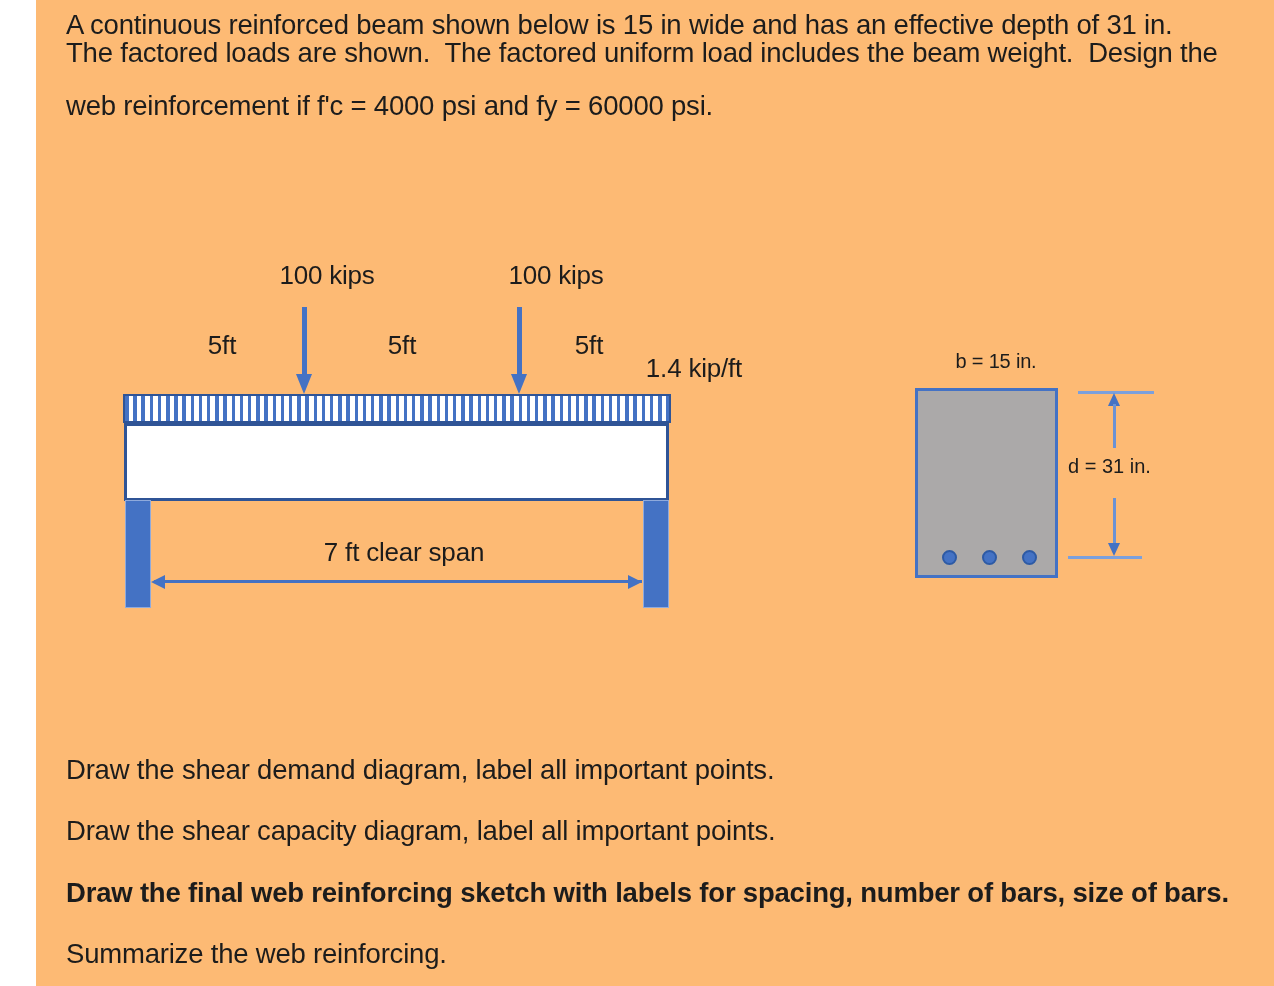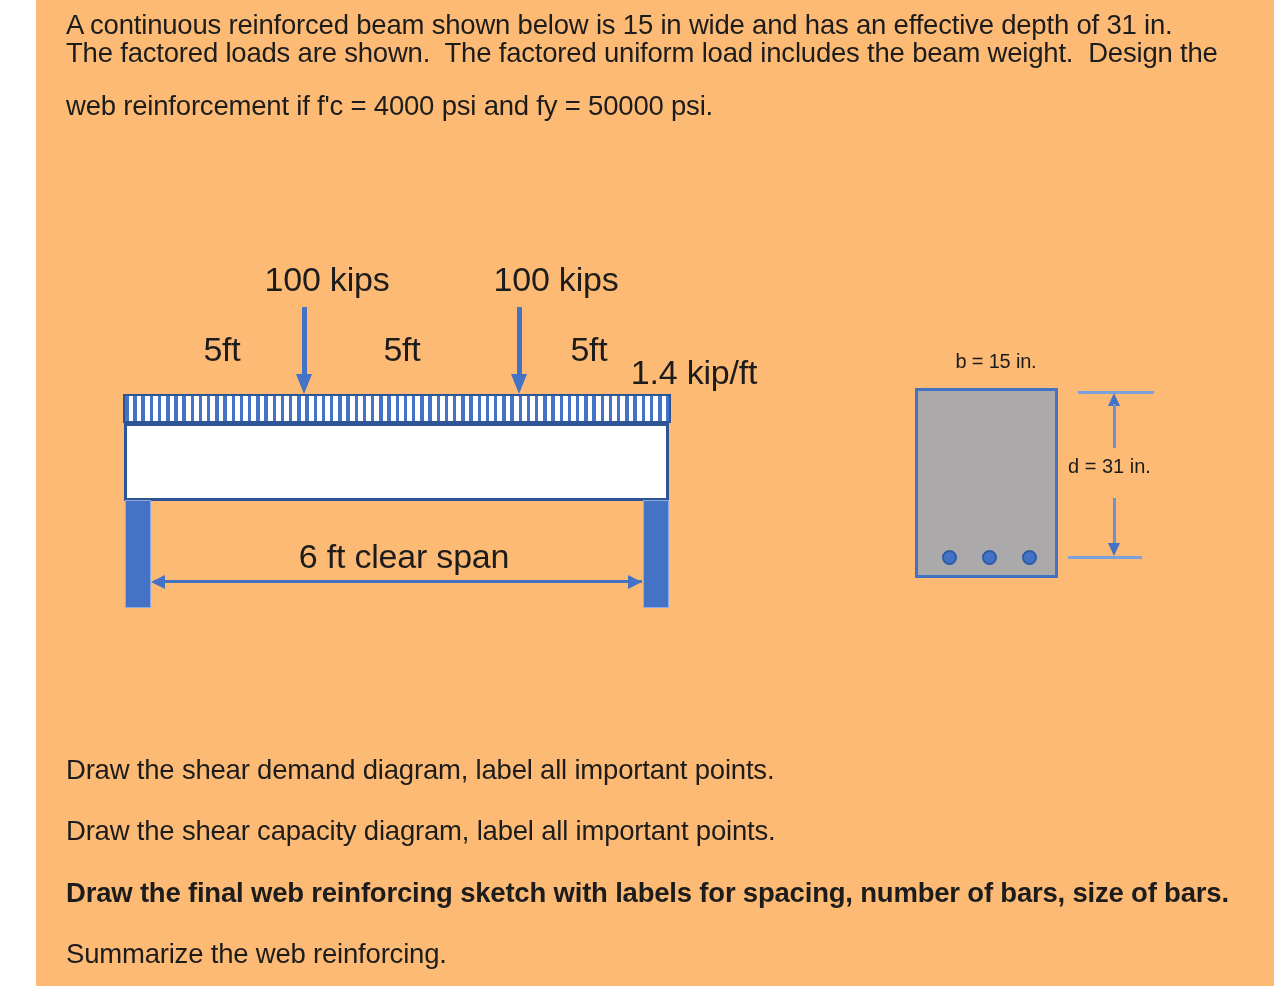--- a/index.html
+++ b/index.html
@@ -16,21 +16,21 @@
   .ptext {
     position: absolute;
     left: 30px;
     font-size: 27.5px;
     letter-spacing: -0.2px;
     white-space: pre;
     color: #1c1c1c;
   }
   .dlabel {
     position: absolute;
-    font-size: 34px;
+    font-size: 26px;
     letter-spacing: -0.2px;
     white-space: pre;
     color: #1c1c1c;
     transform: translateX(-50%);
   }
   .slabel {
     position: absolute;
     font-size: 20px;
     white-space: pre;
     color: #1c1c1c;
@@ -106,21 +106,21 @@
   }
 </style>
 </head>
 <body>
 
 <div class="page">
 
   <div>
     <div class="ptext" style="top: 9px;">A continuous reinforced beam shown below is 15 in wide and has an effective depth of 31 in.</div>
     <div class="ptext" style="top: 37px;">The factored loads are shown.  The factored uniform load includes the beam weight.  Design the</div>
-    <div class="ptext" style="top: 90px;">web reinforcement if f'c = 4000 psi and fy = 50000 psi.</div>
+    <div class="ptext" style="top: 90px;">web reinforcement if f'c = 4000 psi and fy = 60000 psi.</div>
   </div>
 
   <div>
 
     <div class="dlabel" style="left: 291px; top: 260px;">100 kips</div>
     <div class="dlabel" style="left: 520px; top: 260px;">100 kips</div>
 
     <div>
       <div class="shaft" style="left: 266px; top: 307px; height: 68px;"></div>
       <div class="tri-down" style="left: 260px; top: 374px;"></div>
@@ -136,21 +136,21 @@
 
     <div class="dlabel" style="left: 658px; top: 353px;">1.4 kip/ft</div>
 
     <div class="hatch"></div>
 
     <div class="beam"></div>
 
     <div class="support" style="left: 89px;"></div>
     <div class="support" style="left: 607px;"></div>
 
-    <div class="dlabel" style="left: 368px; top: 537px;">6 ft clear span</div>
+    <div class="dlabel" style="left: 368px; top: 537px;">7 ft clear span</div>
 
     <div>
       <div class="hline" style="left: 118px; top: 580px; width: 488px;"></div>
       <div class="tri-left" style="left: 115px; top: 574.5px;"></div>
       <div class="tri-right" style="left: 592px; top: 574.5px;"></div>
     </div>
   </div>
 
   <div>
 

